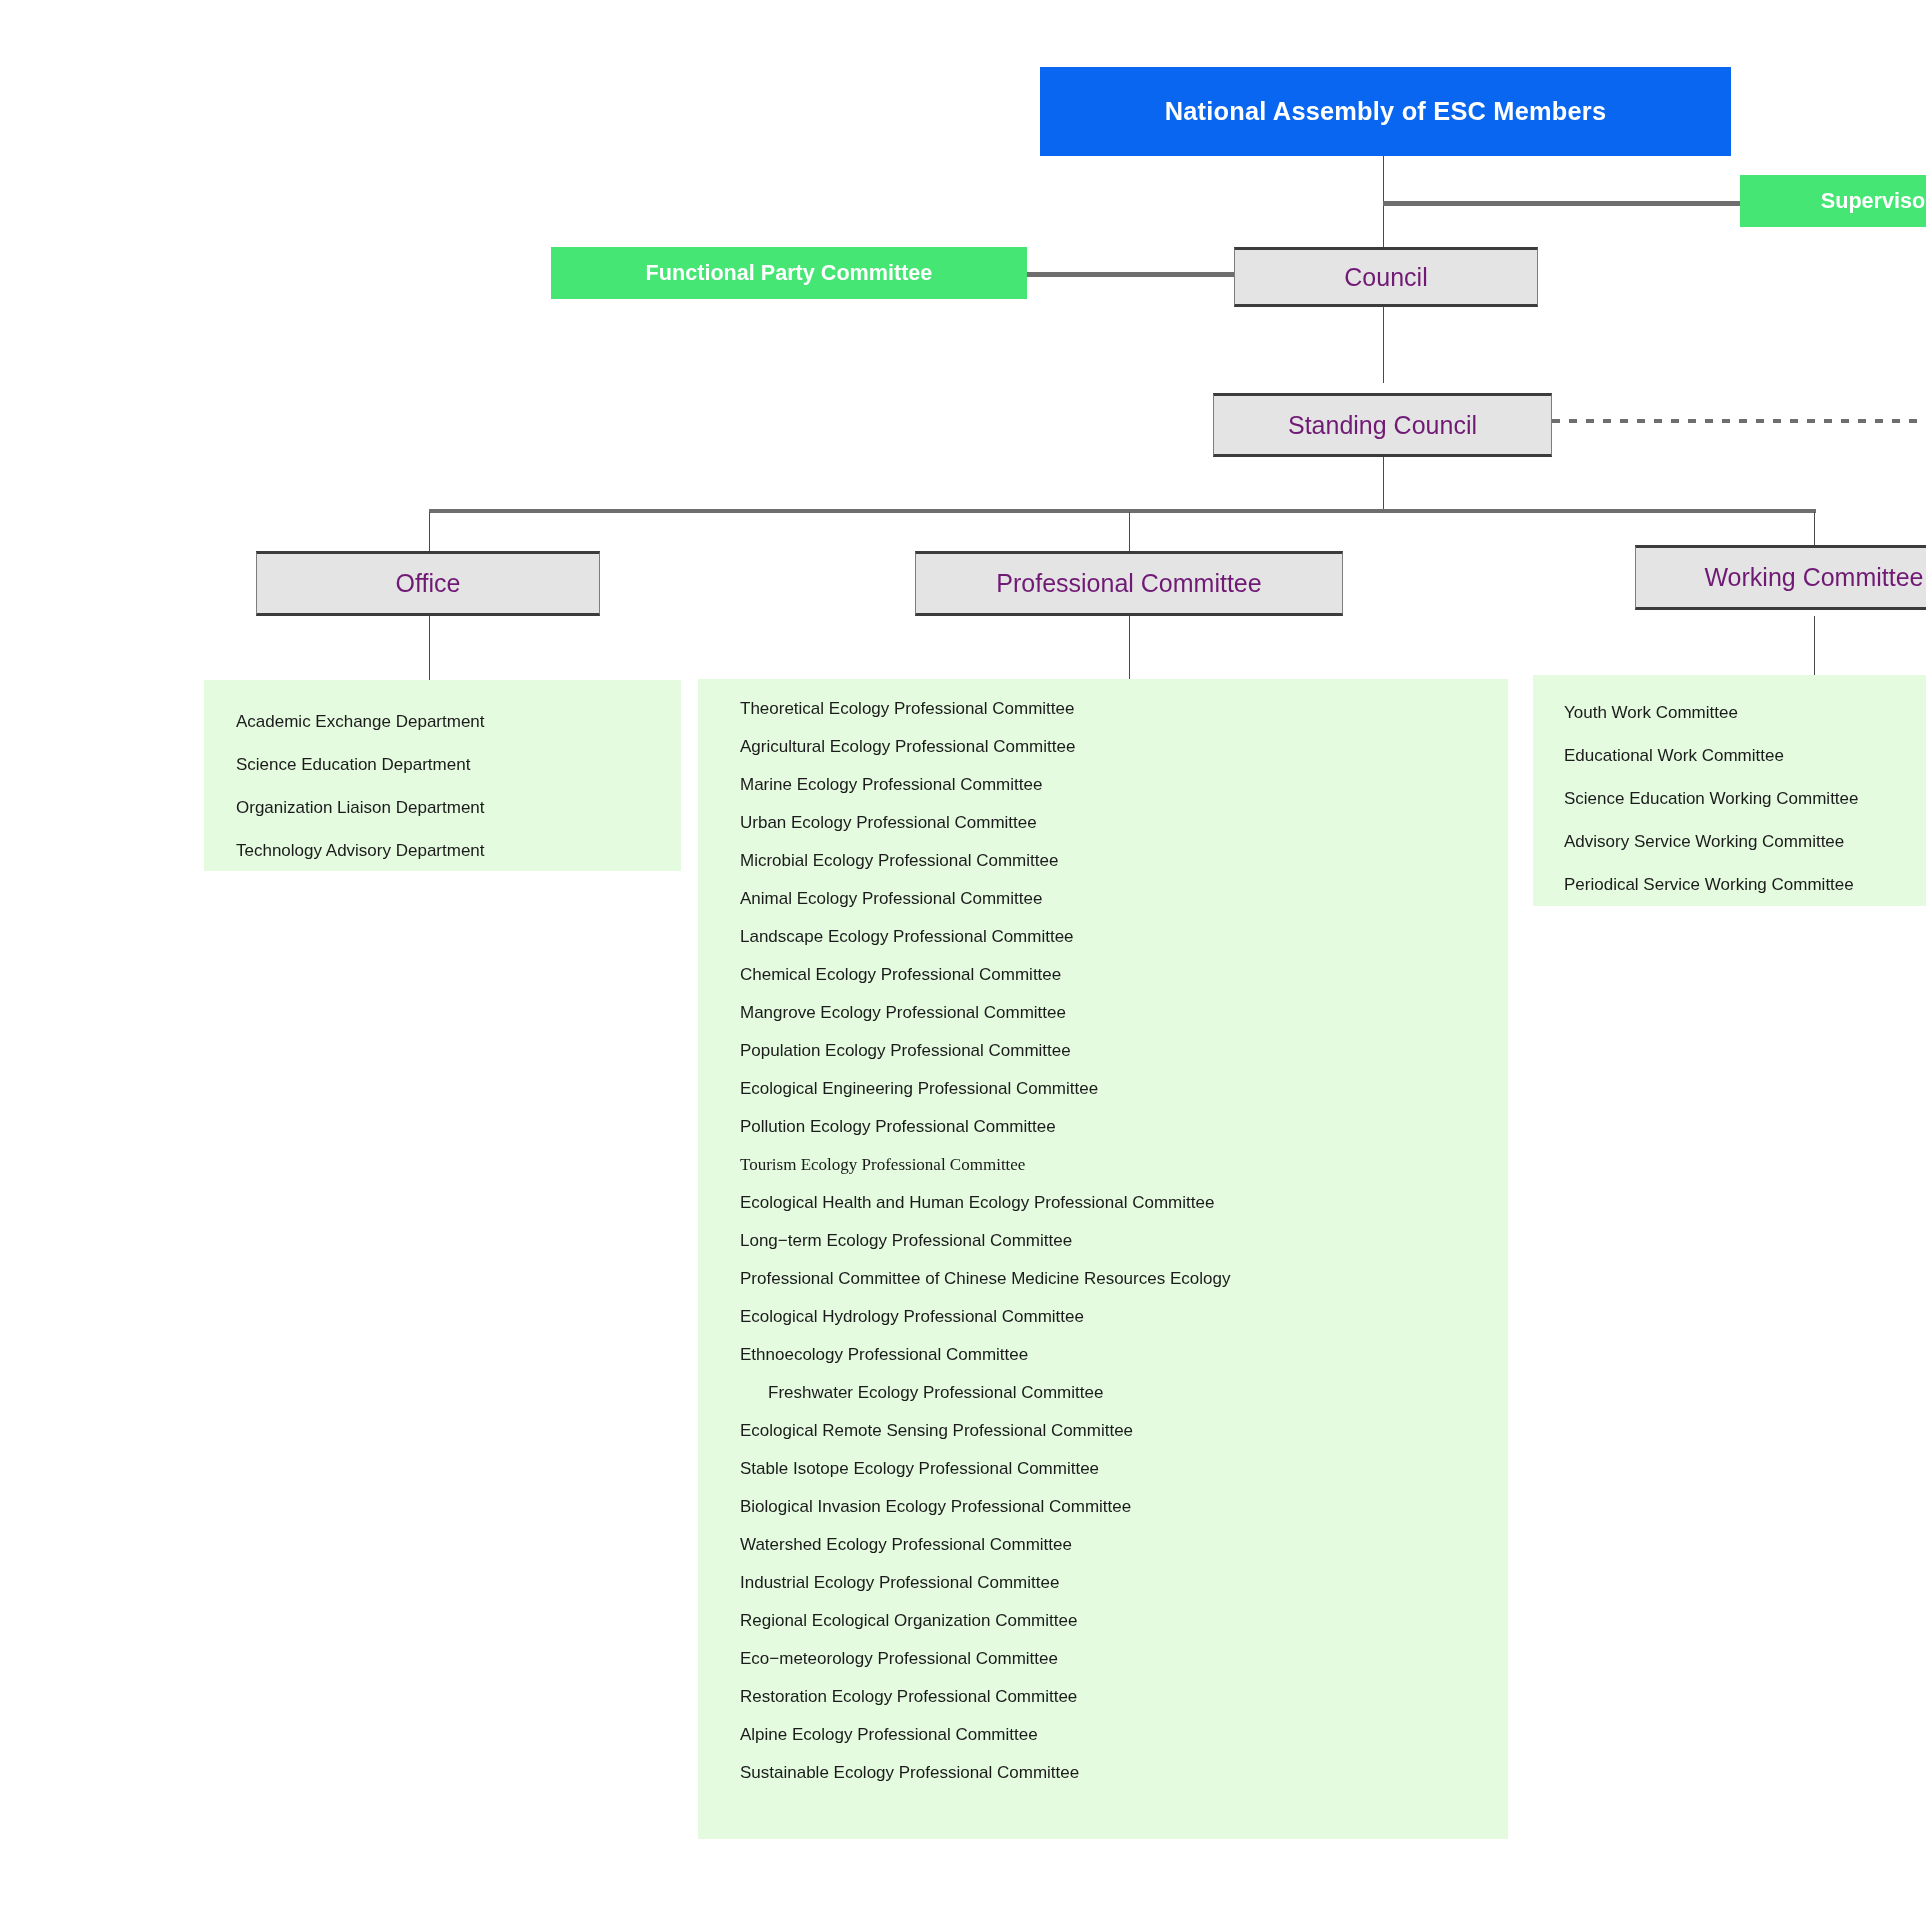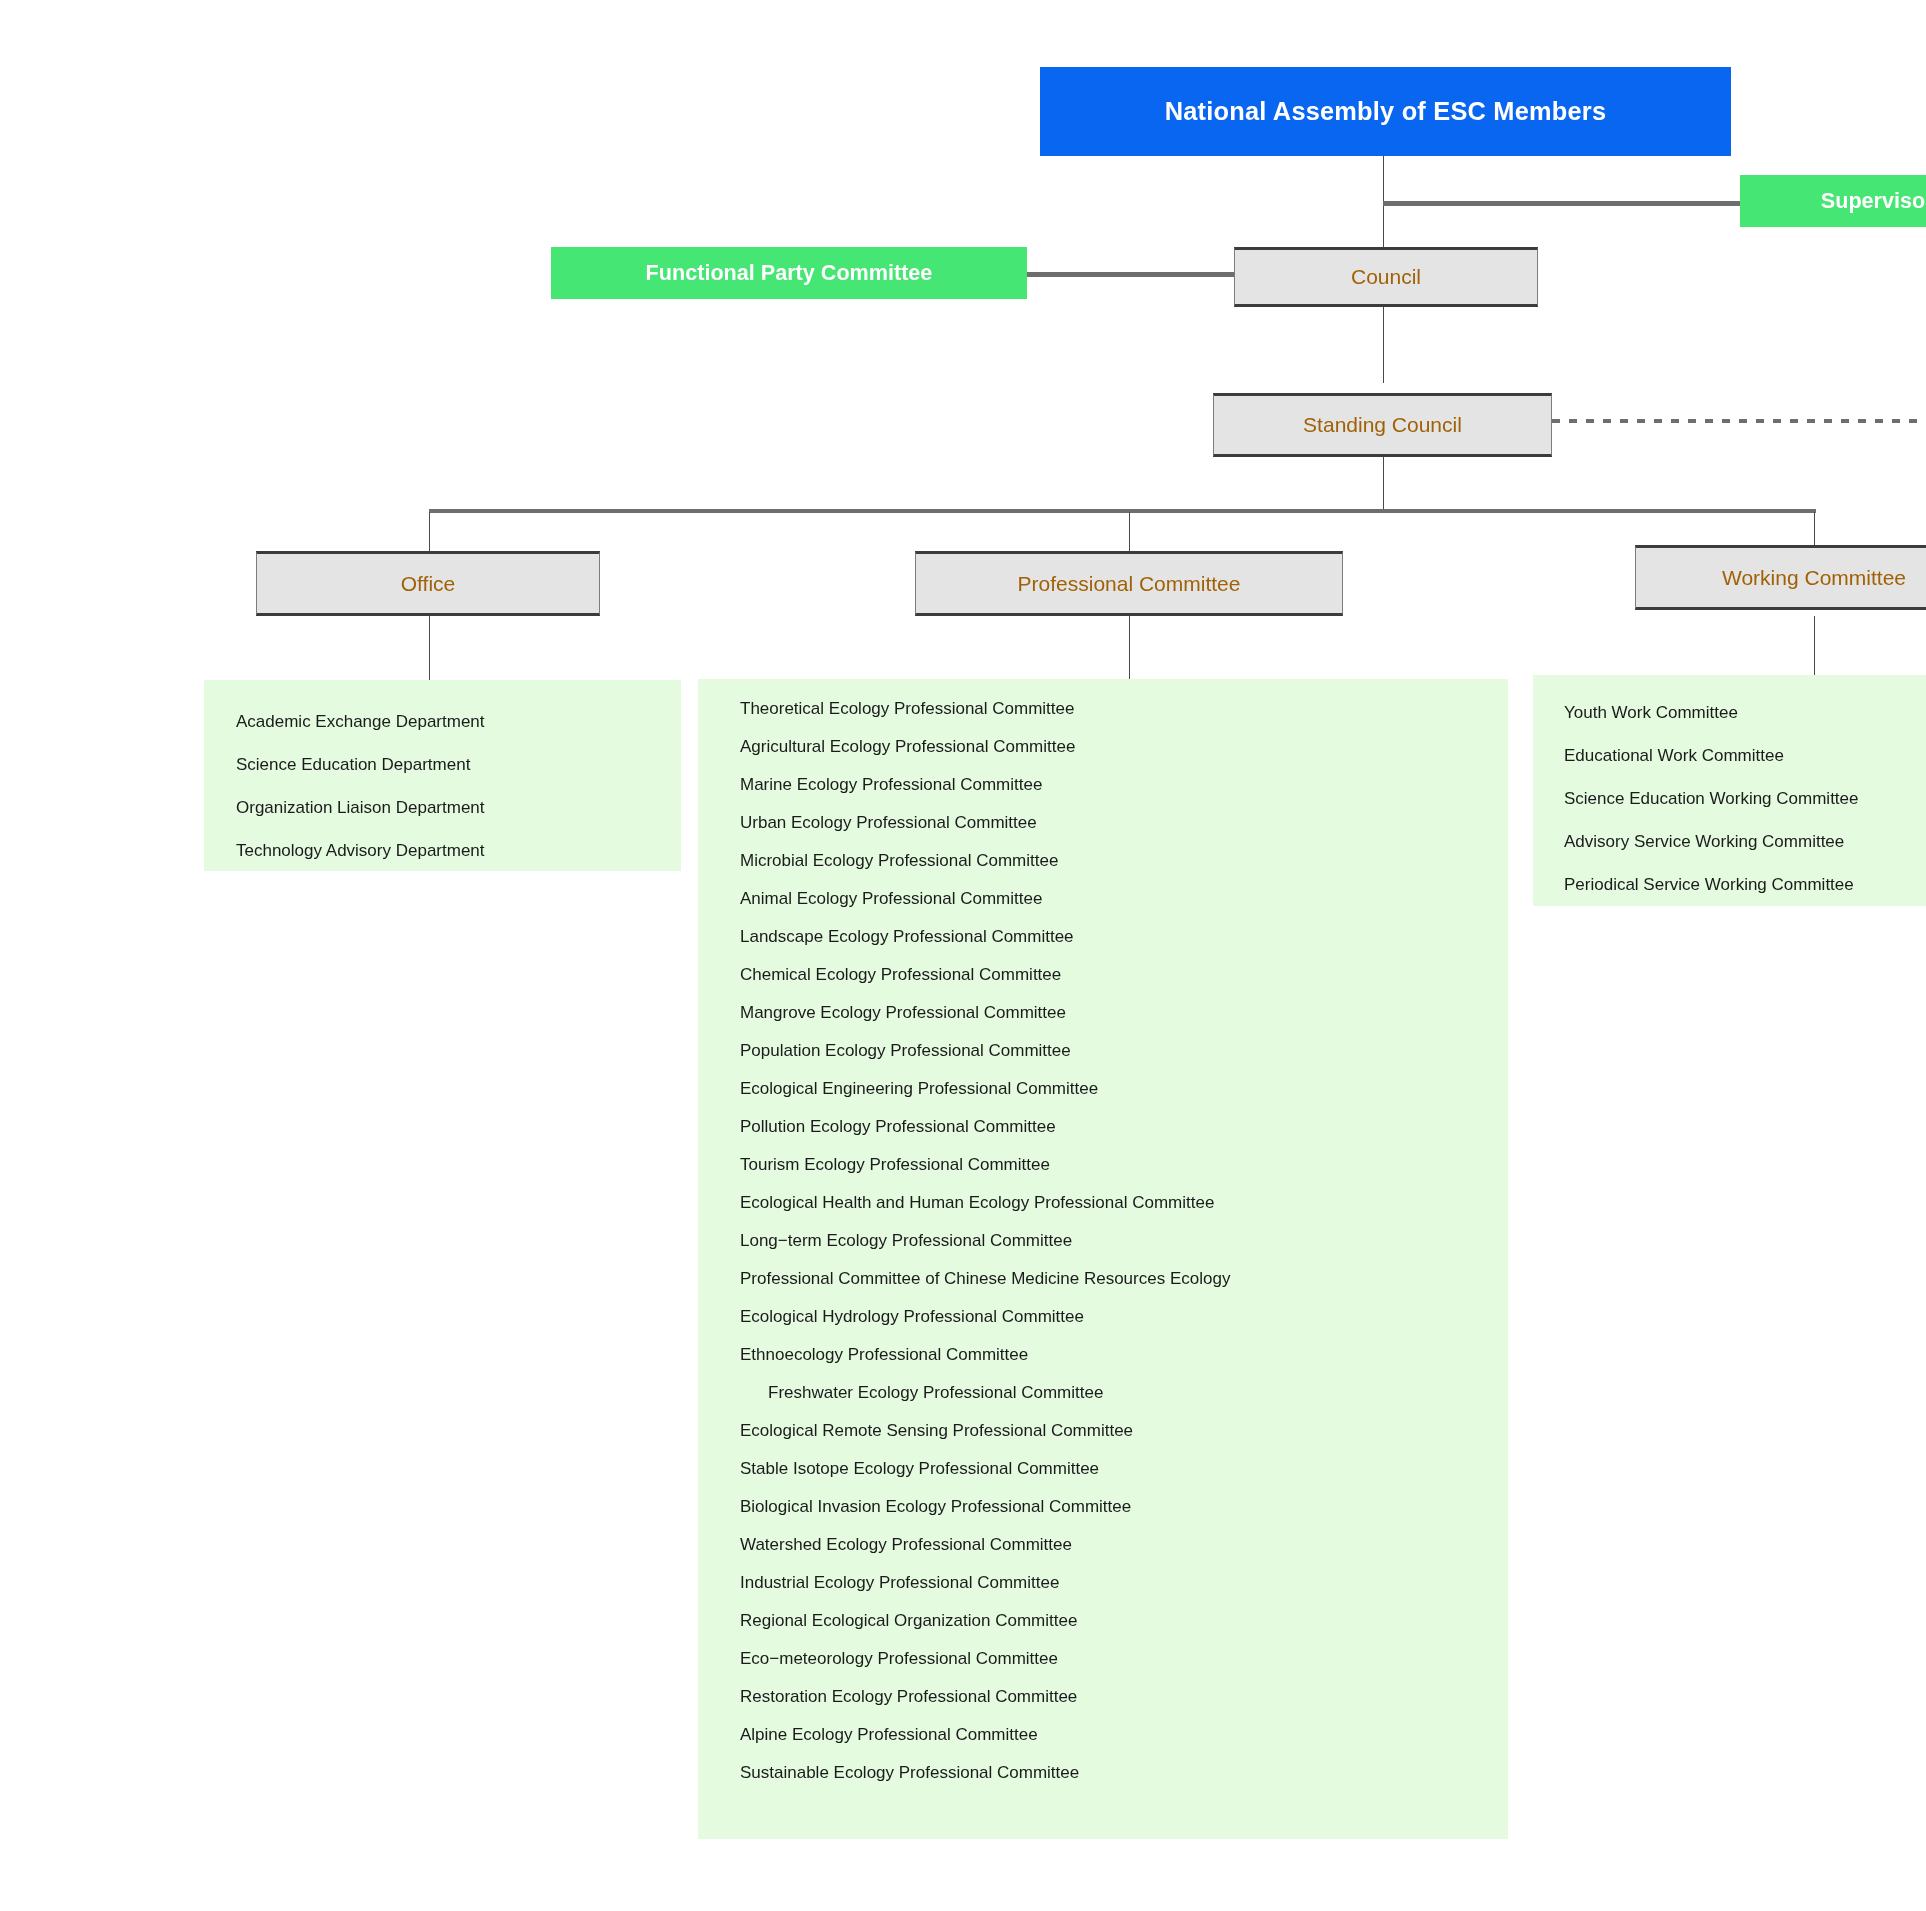--- a/index.html
+++ b/index.html
@@ -37,22 +37,22 @@
 
   .node-green {
     background: #45e673;
     color: #ffffff;
     font-weight: bold;
     font-size: 21.6px;
   }
 
   .node-grey {
     background: #e4e4e4;
-    color: #a16207;
-    font-size: 21px;
+    color: #701a75;
+    font-size: 25px;
     border-top: 3.5px solid #3c3c3c;
     border-bottom: 3.5px solid #3c3c3c;
     border-left: 0.8px solid #7d7d7d;
     border-right: 0.8px solid #7d7d7d;
   }
 
   
   .panel {
     position: absolute;
     background: #e4fbe0;
@@ -179,21 +179,21 @@
         <li style="height: 38px; line-height: 38px;">Marine Ecology Professional Committee</li>
         <li style="height: 38px; line-height: 38px;">Urban Ecology Professional Committee</li>
         <li style="height: 38px; line-height: 38px;">Microbial Ecology Professional Committee</li>
         <li style="height: 38px; line-height: 38px;">Animal Ecology Professional Committee</li>
         <li style="height: 38px; line-height: 38px;">Landscape Ecology Professional Committee</li>
         <li style="height: 38px; line-height: 38px;">Chemical Ecology Professional Committee</li>
         <li style="height: 38px; line-height: 38px;">Mangrove Ecology Professional Committee</li>
         <li style="height: 38px; line-height: 38px;">Population Ecology Professional Committee</li>
         <li style="height: 38px; line-height: 38px;">Ecological Engineering Professional Committee</li>
         <li style="height: 38px; line-height: 38px;">Pollution Ecology Professional Committee</li>
-        <li style="height: 38px; line-height: 38px;">Tourism Ecology Professional Committee</li>
+        <li style="height: 38px; line-height: 38px; font-family: Liberation Serif, serif;">Tourism Ecology Professional Committee</li>
         <li style="height: 38px; line-height: 38px;">Ecological Health and Human Ecology Professional Committee</li>
         <li style="height: 38px; line-height: 38px;">Long−term Ecology Professional Committee</li>
         <li style="height: 38px; line-height: 38px;">Professional Committee of Chinese Medicine Resources Ecology</li>
         <li style="height: 38px; line-height: 38px;">Ecological Hydrology Professional Committee</li>
         <li style="height: 38px; line-height: 38px;">Ethnoecology Professional Committee</li>
         <li style="height: 38px; line-height: 38px; margin-left: 28px;">Freshwater Ecology Professional Committee</li>
         <li style="height: 38px; line-height: 38px;">Ecological Remote Sensing Professional Committee</li>
         <li style="height: 38px; line-height: 38px;">Stable Isotope Ecology Professional Committee</li>
         <li style="height: 38px; line-height: 38px;">Biological Invasion Ecology Professional Committee</li>
         <li style="height: 38px; line-height: 38px;">Watershed Ecology Professional Committee</li>

